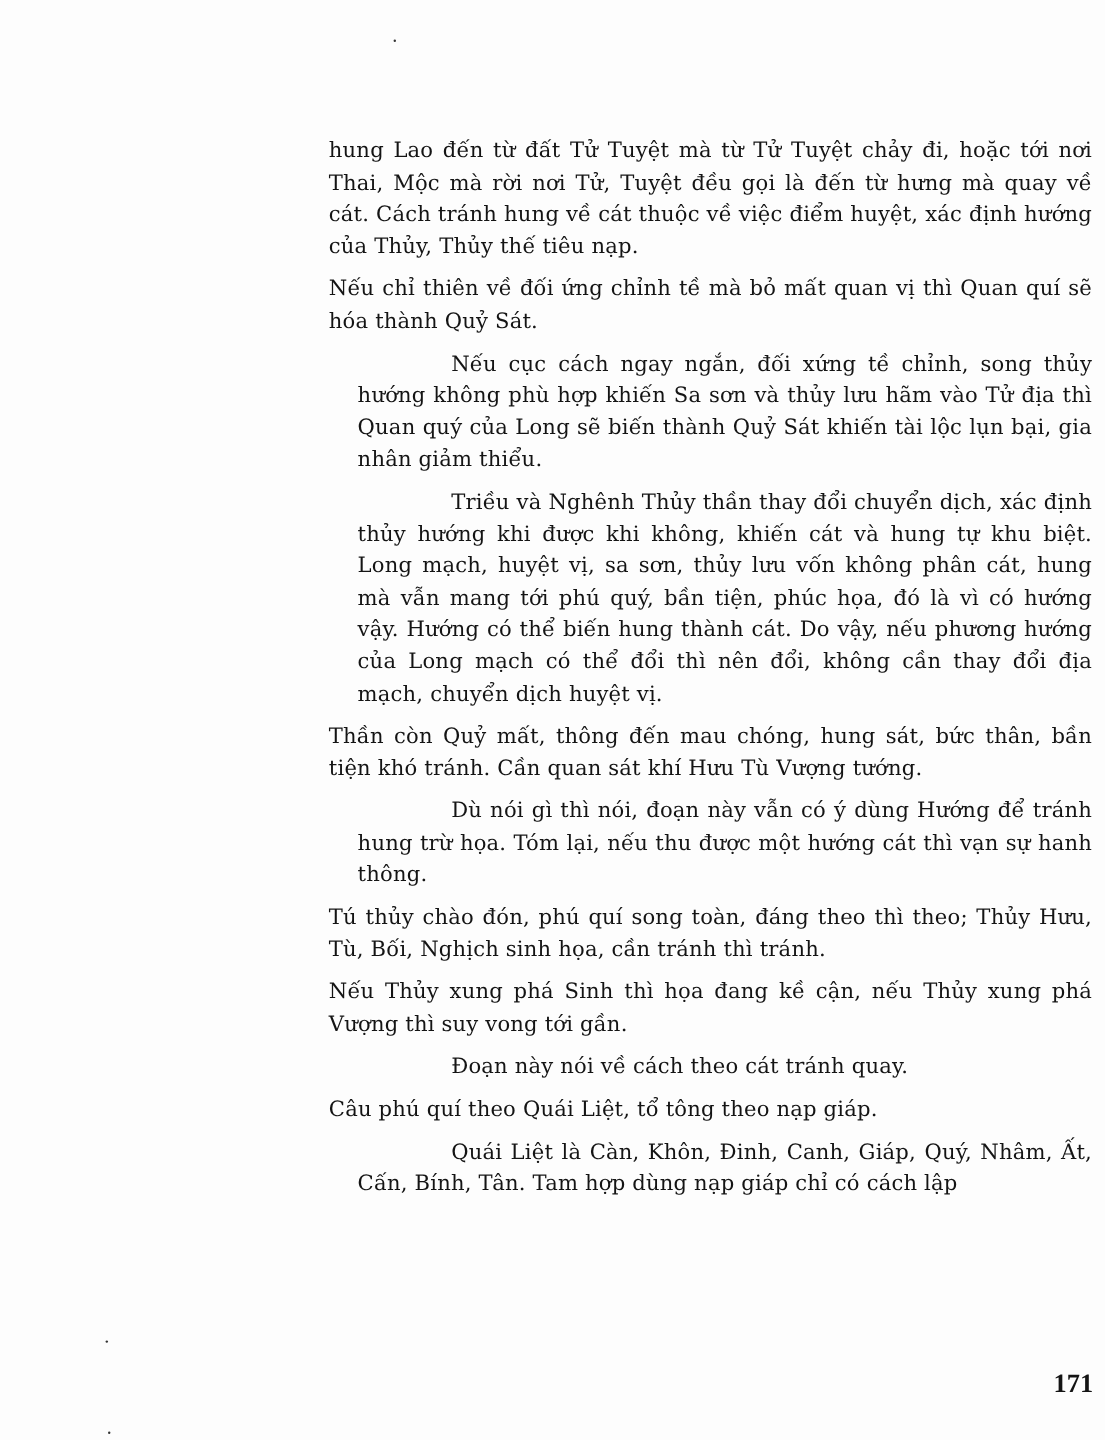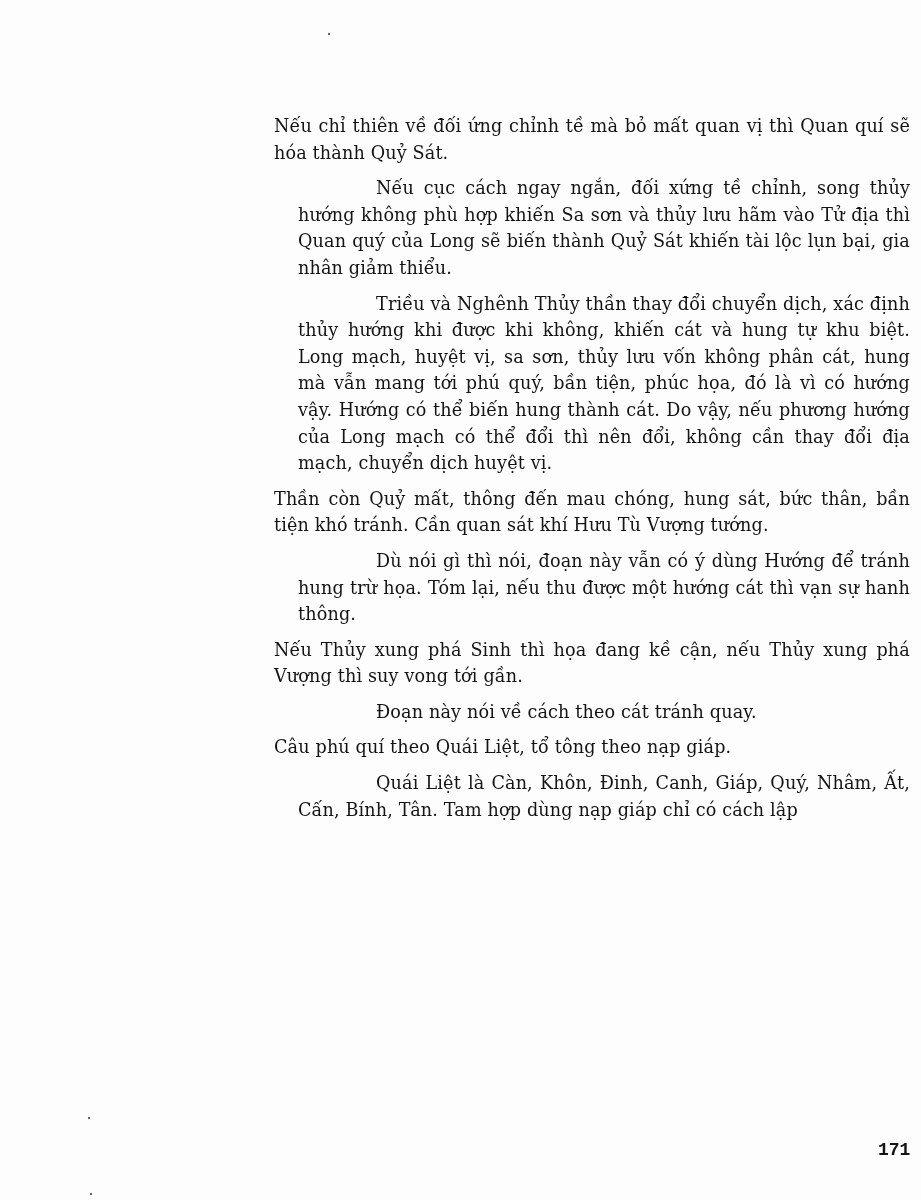--- a/index.html
+++ b/index.html
@@ -8,39 +8,41 @@
   .text-block {
     position:absolute; left:274px; top:113px; width:636px;
     font-family:"DejaVu Serif", "Liberation Serif", serif;
     font-size:17.6px; line-height:26.6px; color:#141414;
     letter-spacing:0.15px;
   }
   .para { margin:0 0 9px 0; text-align:justify; text-align-last:left; }
   .para.indent { text-indent:78px;margin-left:24px; }
   .page-number {
     position:absolute; left:878px; top:1140px;
-    font-family:Liberation Mono, monospace;
-    font-size:18px; font-weight:bold; color:#141414;text-align:right;
+    font-family:Liberation Serif, serif;
+    font-size:22px; font-weight:bold; color:#141414;text-align:right;
   }
   .speck { position:absolute; width:2px; height:2px; background:#333; border-radius:1px; }
 </style>
 </head>
 <body>
 
 <div class="page">
   <span class="speck" style="left:328px;top:33px;"></span>
   <span class="speck" style="left:88px;top:1117px;"></span>
   <span class="speck" style="left:90px;top:1193px;"></span>
 
   <div class="text-block">
+    <p class="para">hung Lao đến từ đất Tử Tuyệt mà từ Tử Tuyệt chảy đi, hoặc tới nơi Thai, Mộc mà rời nơi Tử, Tuyệt đều gọi là đến từ hưng mà quay về cát. Cách tránh hung về cát thuộc về việc điểm huyệt, xác định hướng của Thủy, Thủy thế tiêu nạp.</p>
     <p class="para">Nếu chỉ thiên về đối ứng chỉnh tề mà bỏ mất quan vị thì Quan quí sẽ hóa thành Quỷ Sát.</p>
     <p class="para indent">Nếu cục cách ngay ngắn, đối xứng tề chỉnh, song thủy hướng không phù hợp khiến Sa sơn và thủy lưu hãm vào Tử địa thì Quan quý của Long sẽ biến thành Quỷ Sát khiến tài lộc lụn bại, gia nhân giảm thiểu.</p>
     <p class="para indent">Triều và Nghênh Thủy thần thay đổi chuyển dịch, xác định thủy hướng khi được khi không, khiến cát và hung tự khu biệt. Long mạch, huyệt vị, sa sơn, thủy lưu vốn không phân cát, hung mà vẫn mang tới phú quý, bần tiện, phúc họa, đó là vì có hướng vậy. Hướng có thể biến hung thành cát. Do vậy, nếu phương hướng của Long mạch có thể đổi thì nên đổi, không cần thay đổi địa mạch, chuyển dịch huyệt vị.</p>
     <p class="para">Thần còn Quỷ mất, thông đến mau chóng, hung sát, bức thân, bần tiện khó tránh. Cần quan sát khí Hưu Tù Vượng tướng.</p>
     <p class="para indent">Dù nói gì thì nói, đoạn này vẫn có ý dùng Hướng để tránh hung trừ họa. Tóm lại, nếu thu được một hướng cát thì vạn sự hanh thông.</p>
+    <p class="para">Tú thủy chào đón, phú quí song toàn, đáng theo thì theo; Thủy Hưu, Tù, Bối, Nghịch sinh họa, cần tránh thì tránh.</p>
     <p class="para">Nếu Thủy xung phá Sinh thì họa đang kề cận, nếu Thủy xung phá Vượng thì suy vong tới gần.</p>
     <p class="para indent">Đoạn này nói về cách theo cát tránh quay.</p>
     <p class="para">Câu phú quí theo Quái Liệt, tổ tông theo nạp giáp.</p>
     <p class="para indent">Quái Liệt là Càn, Khôn, Đinh, Canh, Giáp, Quý, Nhâm, Ất, Cấn, Bính, Tân. Tam hợp dùng nạp giáp chỉ có cách lập</p>
   </div>
 
   <div class="page-number">171</div>
 </div>
 
 </body></html>

